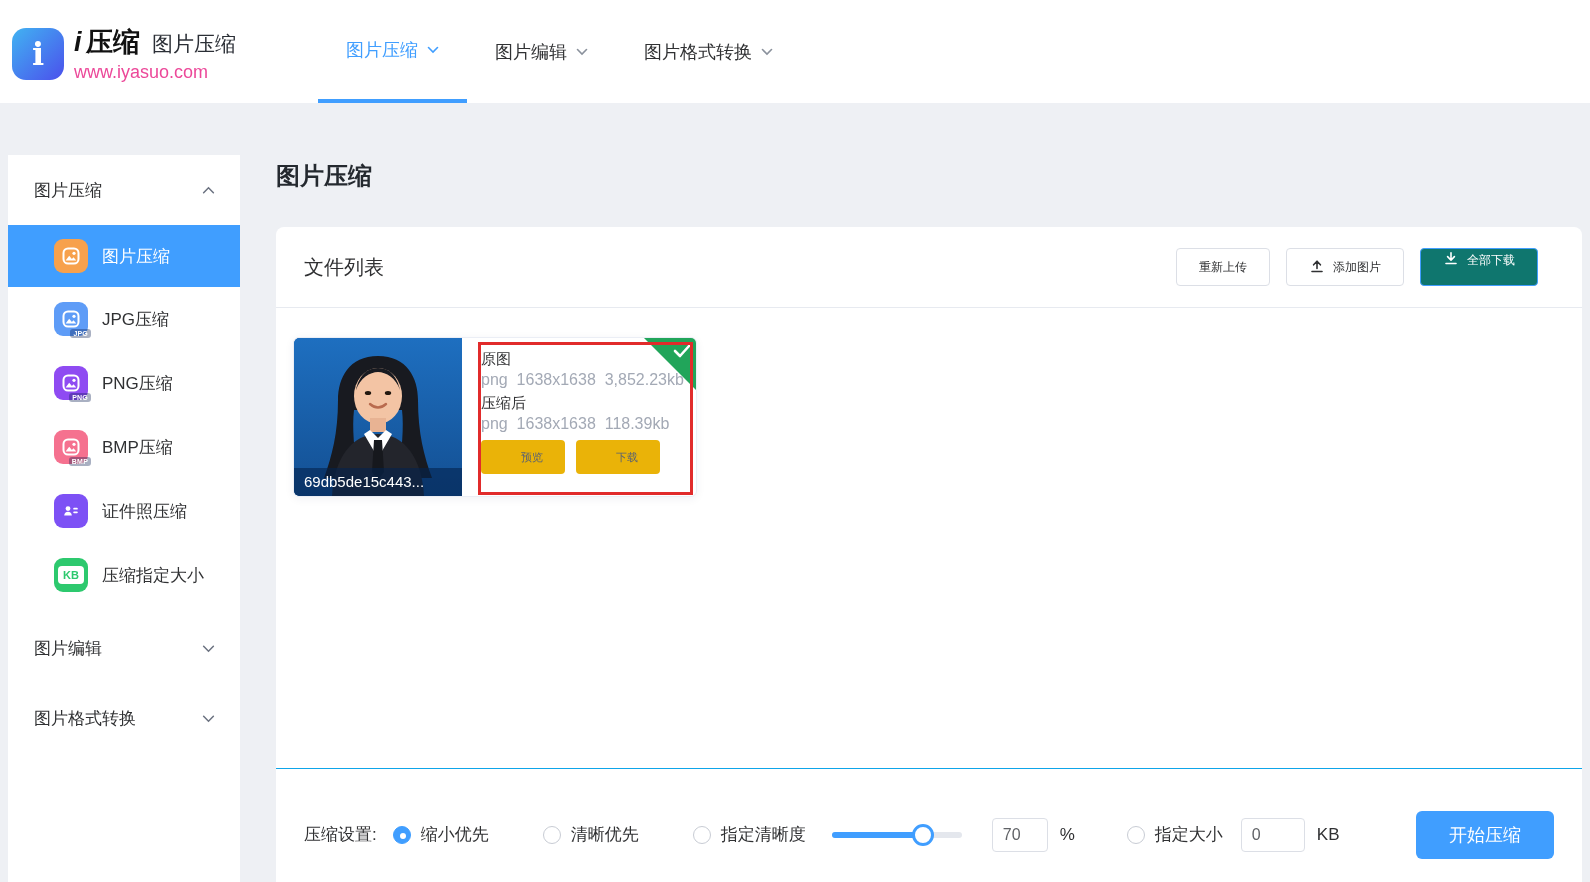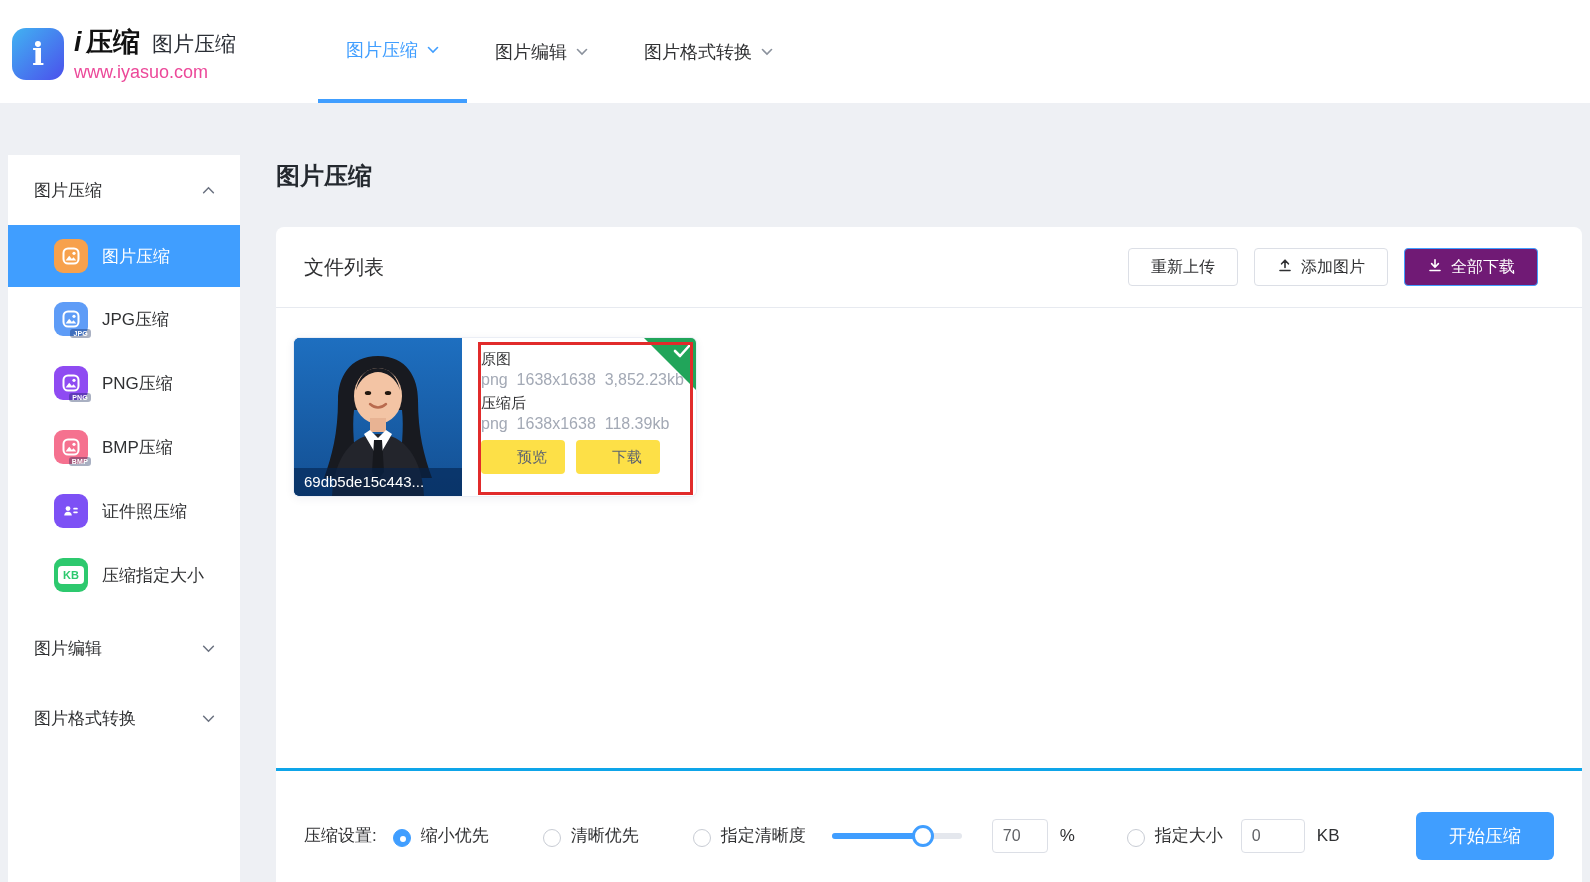--- a/index.html
+++ b/index.html
@@ -39,46 +39,46 @@
   .kb-chip { background:#fff; border-radius:4px; font-size:11px; font-weight:700; padding:3px 5px; }
 
   
   .page-title { position:absolute; left:276px; top:160px; font-size:24px; font-weight:700; color:#24292f; }
   .card { position:absolute; left:276px; top:227px; width:1306px; height:655px; background:#fff;
           border-radius:8px 8px 0 0; display:flex; flex-direction:column; }
   .card-header { height:81px; display:flex; align-items:center; padding:0 44px 0 28px; border-bottom:1px solid #e7eaf0; }
   .card-title { font-size:20px; color:#303133; }
   .card-header .grow { flex:1; }
   .btn { height:38px; display:inline-flex; align-items:center; justify-content:center; gap:8px; border:1px solid #dcdfe6;
-         background:#fff; color:#303133; border-radius:4px; font-size:16px; padding:16px 22px; cursor:pointer; }
+         background:#fff; color:#303133; border-radius:4px; font-size:12px; padding:16px 22px; cursor:pointer; }
   .btn + .btn { margin-left:16px; }
-  .btn.primary { background:#701a75; border-color:#409eff; color:#fff; }
+  .btn.primary { background:#0f766e; border-color:#409eff; color:#fff;align-items:flex-end; }
 
   
   .file-area { flex:1; padding:29px 0 0 17px; }
   .file-item { position:relative; width:404px; height:160px; background:#fff; border:1px solid #ebeef5; border-radius:6px;
                box-shadow:0 2px 10px rgba(30,40,80,0.06); display:flex; overflow:hidden; }
   .thumb { position:relative; width:168px; height:100%; flex:none; border-radius:5px 0 0 5px; overflow:hidden; }
   .thumb svg { display:block; }
   .thumb-name { position:absolute; left:0; right:0; bottom:0; height:28px; background:rgba(4,35,78,0.6); color:#fff;
                 font-size:15px; line-height:28px; padding-left:10px; white-space:nowrap; }
   .finfo { padding:10px 0 0 19px; }
   .finfo-label { font-size:15px; color:#303133; margin-top:2px; }
   .meta { font-size:16px; color:#a3a9b5; margin:2px 0 5px; white-space:pre; }
   .mini-btns { display:flex; gap:11px; margin-top:7px; }
-  .mini-btn { width:84px; height:34px; background:#fde047; border:none; border-radius:4px; color:#5c6370; font-size:15px; cursor:pointer;padding-left:18px; }
+  .mini-btn { width:84px; height:34px; background:#eab308; border:none; border-radius:4px; color:#5c6370; font-size:11px; cursor:pointer;padding-left:18px; }
   .corner { position:absolute; top:0; right:0; width:0; height:0;
             border-top:52px solid #21a55a; border-left:52px solid transparent; }
   .corner-check { position:absolute; top:6px; right:5px; }
   .annotation { position:absolute; left:184px; top:4px; width:215px; height:153px; border:3px solid #e12b2b; pointer-events:none; }
 
   
-  .settings { height:114px; border-top:3px solid #0ea5e9; display:flex; align-items:center; padding:18px 28px 0 28px; }
+  .settings { height:114px; border-top:1px solid #0ea5e9; display:flex; align-items:center; padding:18px 28px 0 28px; }
   .set-label { font-size:17px; color:#303133; margin-right:16px; }
-  .radio-group { display:flex; align-items:flex-end; gap:10px; margin-right:54px; cursor:pointer; }
+  .radio-group { display:flex; align-items:center; gap:10px; margin-right:54px; cursor:pointer; }
   .radio { width:18px; height:18px; border-radius:50%; border:1px solid #c8ccd4; background:#fff; position:relative; flex:none; }
   .radio.checked { background:#409eff; border-color:#409eff; }
   .radio.checked::after { content:""; position:absolute; left:6px; top:6px; width:6px; height:6px; border-radius:50%; background:#fff; }
   .radio-label { font-size:17px; color:#303133; }
   .slider { position:relative; width:130px; height:22px; margin-right:30px; cursor:pointer; }
   .slider-track { position:absolute; left:0; right:0; top:8px; height:6px; background:#e4e7ed; border-radius:3px; }
   .slider-fill { position:absolute; left:0; top:8px; height:6px; background:#409eff; border-radius:3px; }
   .slider-handle { position:absolute; top:0; width:22px; height:22px; border-radius:50%; background:#fff;
                    border:3px solid #409eff; }
   .num-input { width:56px; height:34px; border:1px solid #dcdfe6; border-radius:4px; font-size:16px; color:#606266;

